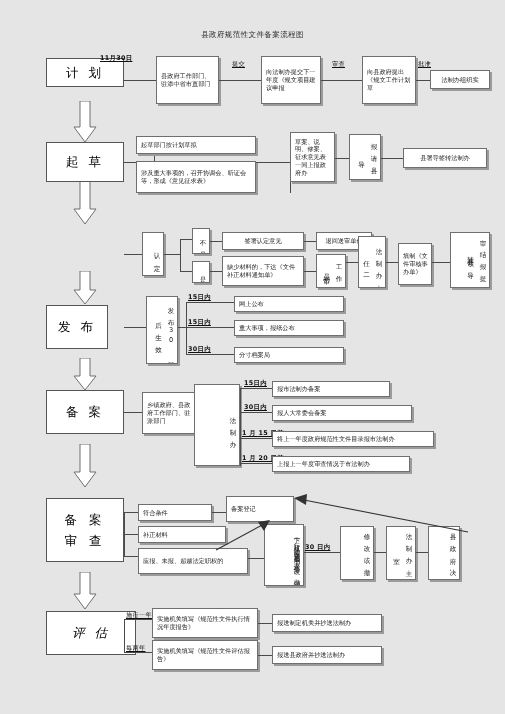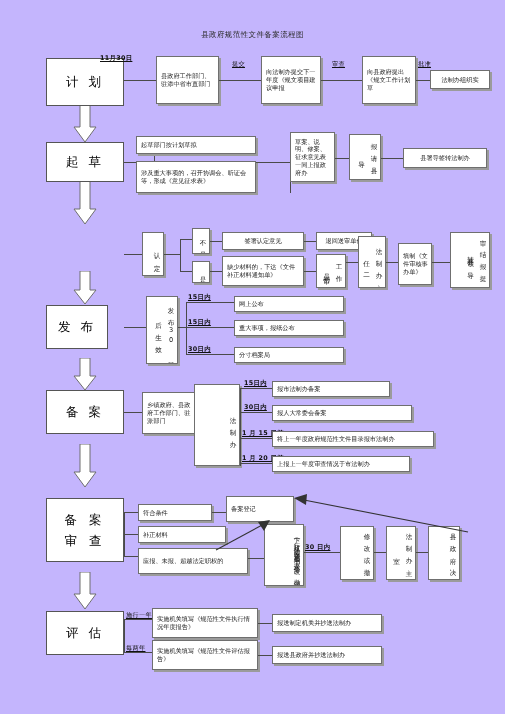--- a/index.html
+++ b/index.html
@@ -4,21 +4,21 @@
 <style>
   html,body{margin:0;padding:0;background:#ffffff;}
   body{
     font-family:"DejaVu Sans","Liberation Sans",sans-serif;
     color:#111;
   }
   #page{
     position:relative;
     width:505px;
     height:714px;
-    background:#c4b5fd;
+    background:#e5e5e5;
     overflow:hidden;
   }
   
   .title{
     position:absolute;
     left:0; top:30px;
     width:505px;
     text-align:center;
     font-size:7.5px;
     letter-spacing:.4px;
@@ -118,21 +118,21 @@
     <svg width="24" height="44" viewBox="0 0 24 44">
         <polygon points="7,0 17,0 17,28 23,28 12,43 1,28 7,28" fill="#fff" stroke="#6f6f6f" stroke-width="1"></polygon>
       </svg>
   </div>
   <div class="barrow" style="left:73px;top:572px;">
     <svg width="24" height="38" viewBox="0 0 24 38">
         <polygon points="7,0 17,0 17,22 23,22 12,37 1,22 7,22" fill="#fff" stroke="#6f6f6f" stroke-width="1"></polygon>
       </svg>
   </div>
 
-  <div class="bx stage" style="left:46px;top:58px;width:78px;height:48px;">
+  <div class="bx stage" style="left:46px;top:58px;width:78px;height:29px;">
     <span class="t">计 划</span>
   </div>
 
   <div class="ln lnh" style="left:124px;top:80px;width:32px;"></div>
   <div class="lbl b" style="left:100px;top:54px;">11月30日</div>
 
   <div class="bx small lt sh" style="left:156px;top:56px;width:63px;height:48px;">
     <span class="t">县政府工作部门、驻添中省市直部门</span>
   </div>
 
@@ -374,21 +374,21 @@
     </svg>
   </div>
 
   <div class="diag" style="left:214px;top:518px;width:58px;height:34px;">
     <svg width="58" height="34" viewBox="0 0 58 34">
       <line x1="2" y1="32" x2="50" y2="6" stroke="#333" stroke-width="1.1"></line>
       <polygon points="56,2 44,4 50,13" fill="#333"></polygon>
     </svg>
   </div>
 
-  <div class="bx stage" style="left:46px;top:611px;width:78px;height:44px;">
+  <div class="bx stage" style="left:46px;top:611px;width:90px;height:44px;font-style:italic;">
     <span class="t">评 估</span>
   </div>
 
   <div class="ln lnv" style="left:124px;top:619px;height:33px;"></div>
   <div class="ln lnh" style="left:124px;top:619px;width:28px;"></div>
   <div class="lbl" style="left:126px;top:611px;">施行一年</div>
 
   <div class="bx small lt sh" style="left:152px;top:608px;width:106px;height:30px;">
     <span class="t">实施机关填写《规范性文件执行情况年度报告》</span>
   </div>

